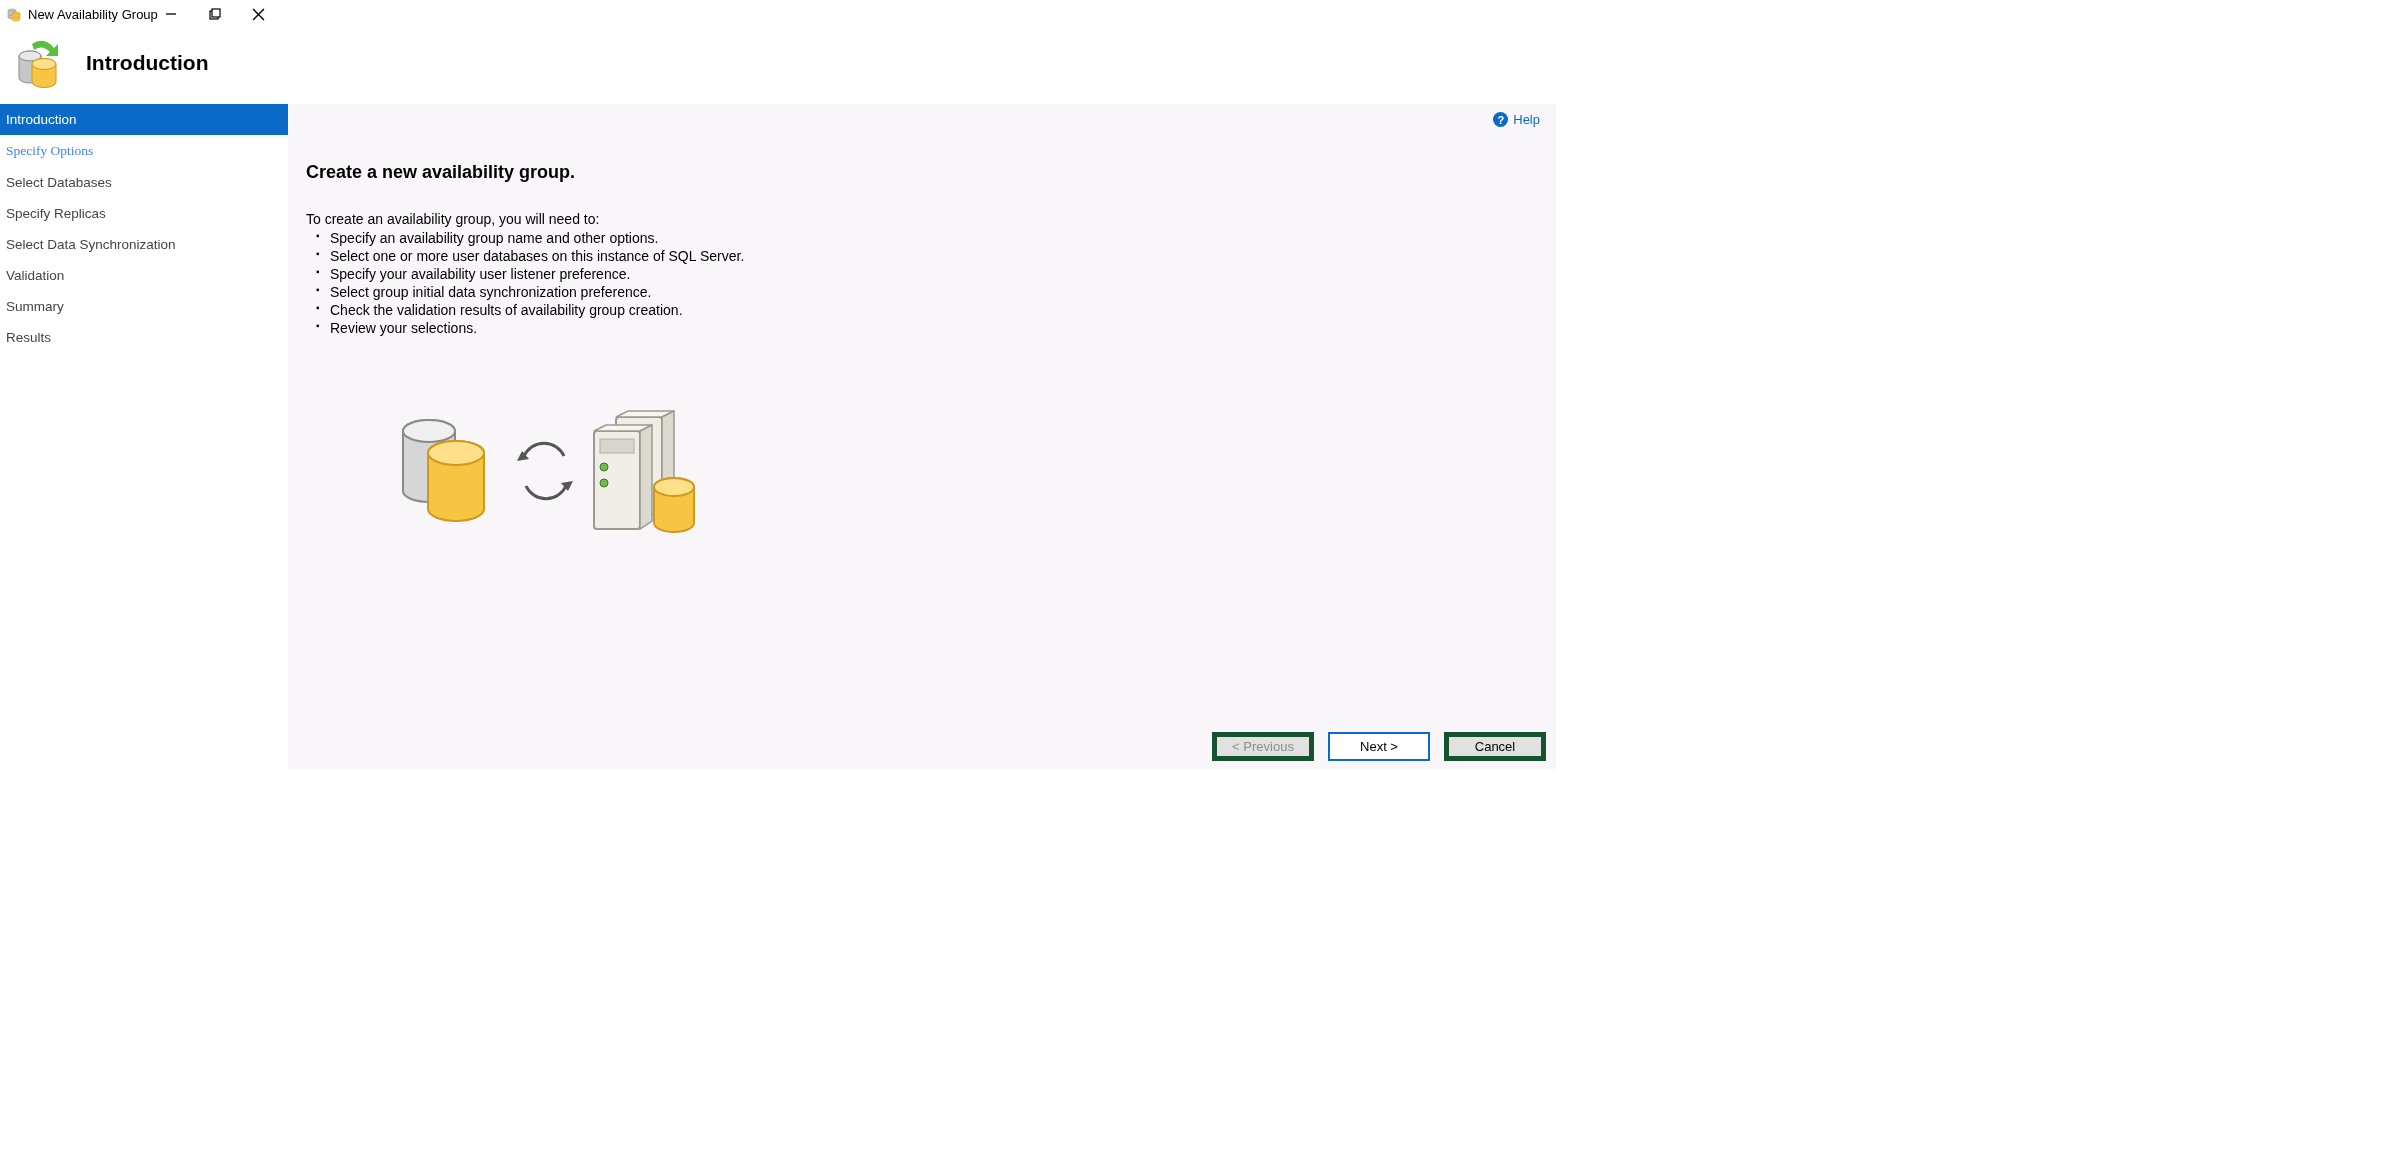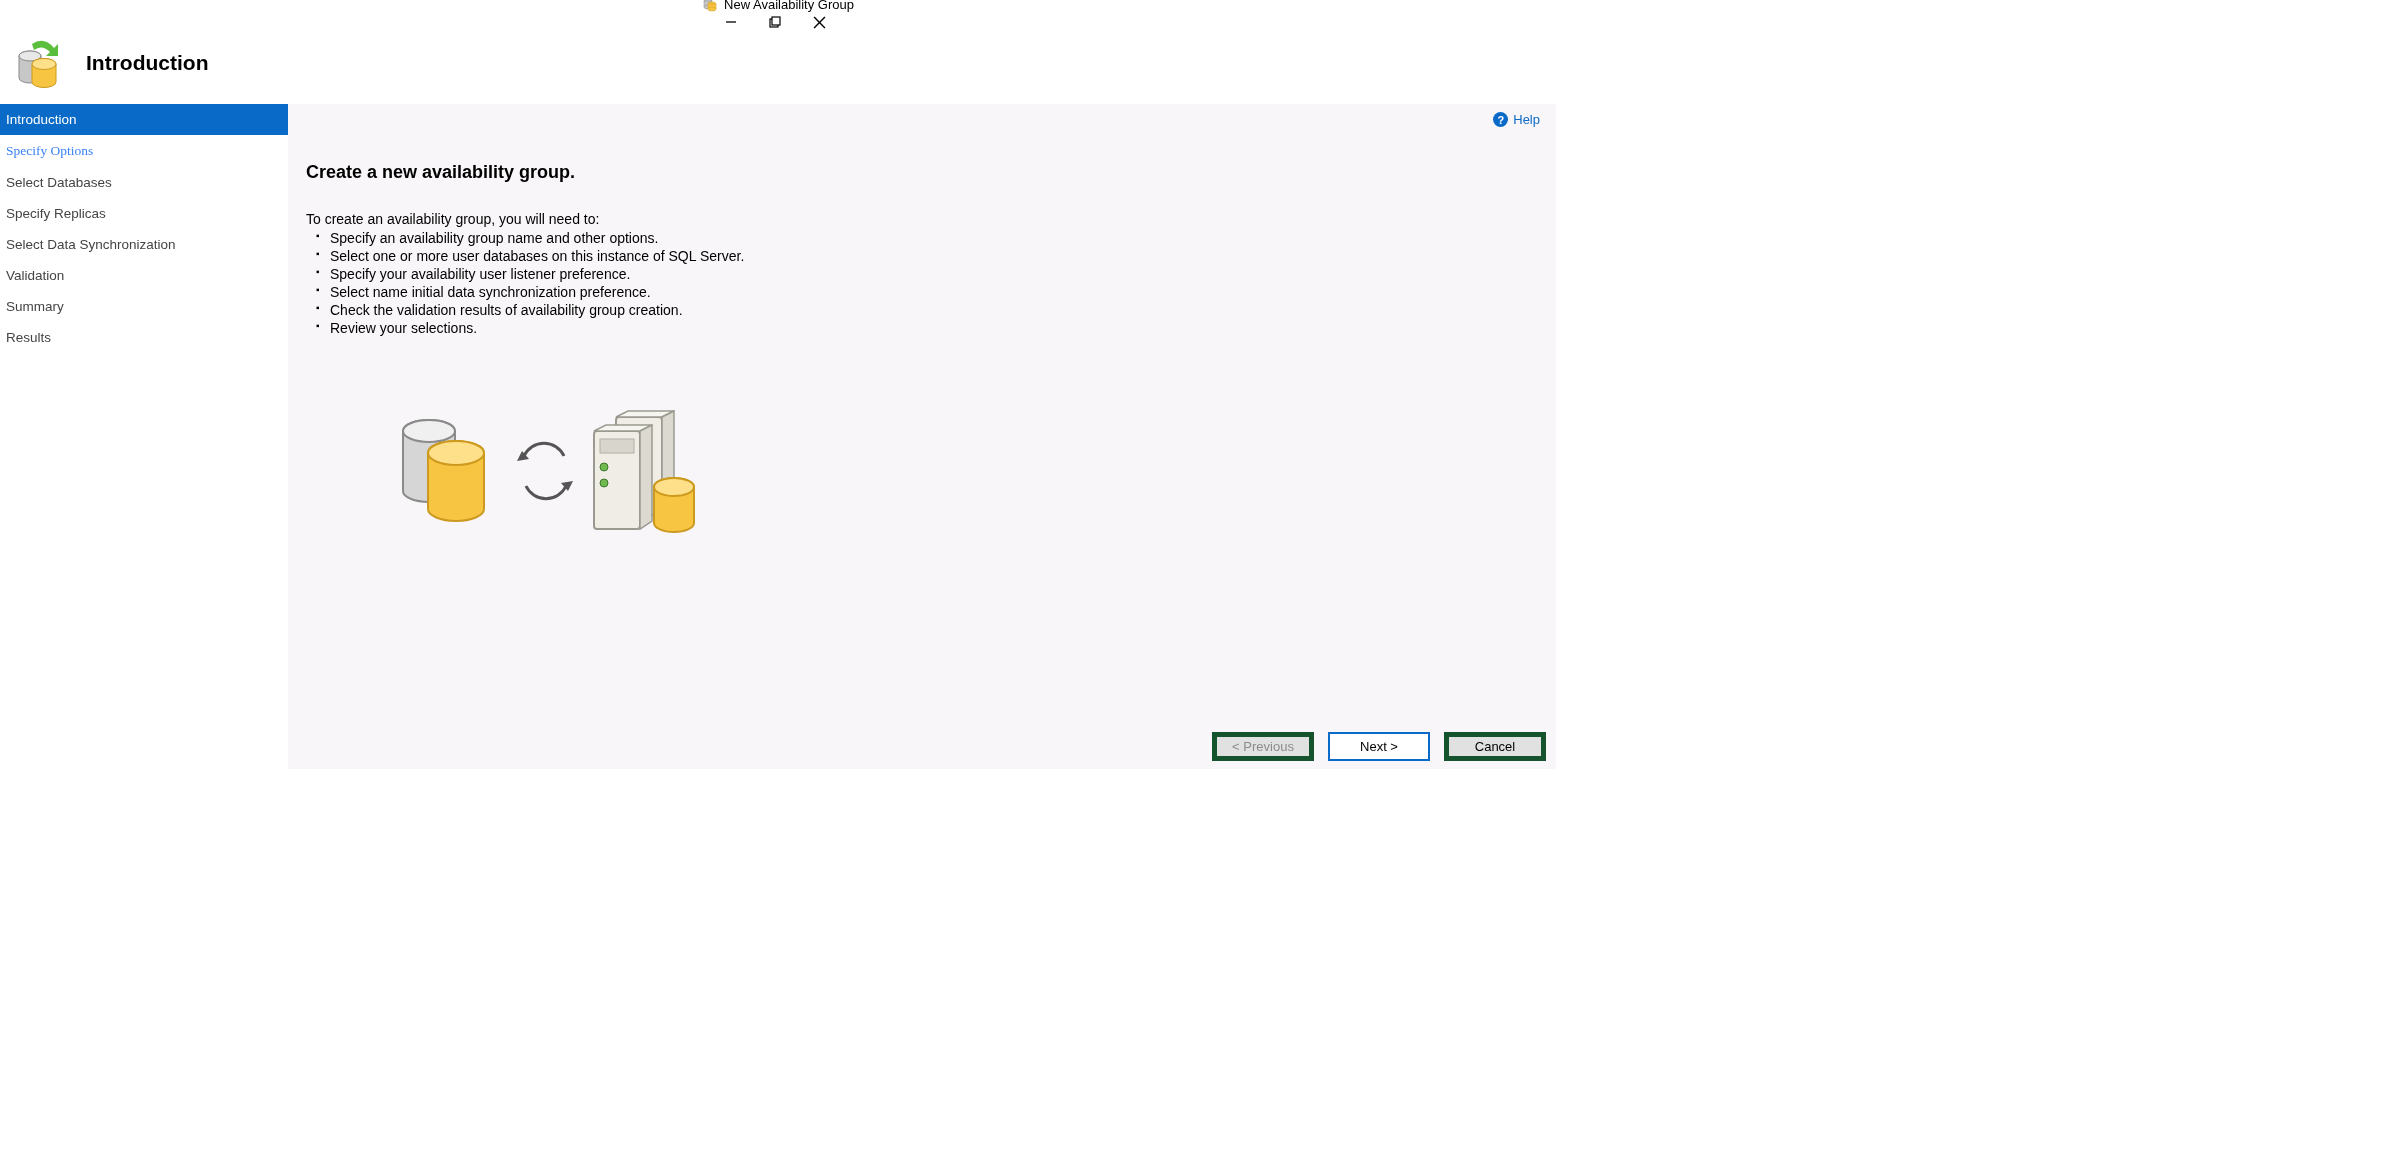--- a/index.html
+++ b/index.html
@@ -8,24 +8,23 @@
       font-size: 13px;
       background: #ffffff;
       color: #000000;
       width: 1556px;
       height: 771px;
       overflow: hidden;
     }
     .titlebar {
       display: flex;
       align-items: center;
-      justify-content: center;
+      justify-content: flex-start;
       height: 28px;
       padding: 0 6px;
-      flex-direction: column;
     }
     .titlebar-left {
       display: flex;
       align-items: center;
       gap: 6px;
     }
     .titlebar-icon {
       width: 16px;
       height: 16px;
     }
@@ -243,21 +242,21 @@
       <span class="help-icon">?</span>
       <span>Help</span>
     </div>
 
     <div class="heading">Create a new availability group.</div>
     <div class="lead">To create an availability group, you will need to:</div>
     <ul class="bullets">
       <li>Specify an availability group name and other options.</li>
       <li>Select one or more user databases on this instance of SQL Server.</li>
       <li>Specify your availability user listener preference.</li>
-      <li>Select name initial data synchronization preference.</li>
+      <li>Select group initial data synchronization preference.</li>
       <li>Check the validation results of availability group creation.</li>
       <li>Review your selections.</li>
     </ul>
 
     <div class="illustration">
       <svg width="380" height="140" viewBox="0 0 380 140">
 
         <ellipse cx="45" cy="30" rx="26" ry="11" fill="#e8e8e8" stroke="#8a8a8a" stroke-width="2"></ellipse>
         <path d="M 19 30 L 19 90 A 26 11 0 0 0 71 90 L 71 30" fill="#d6d6d6" stroke="#8a8a8a" stroke-width="2"></path>
         <ellipse cx="45" cy="30" rx="26" ry="11" fill="#f0f0f0" stroke="#8a8a8a" stroke-width="2"></ellipse>

